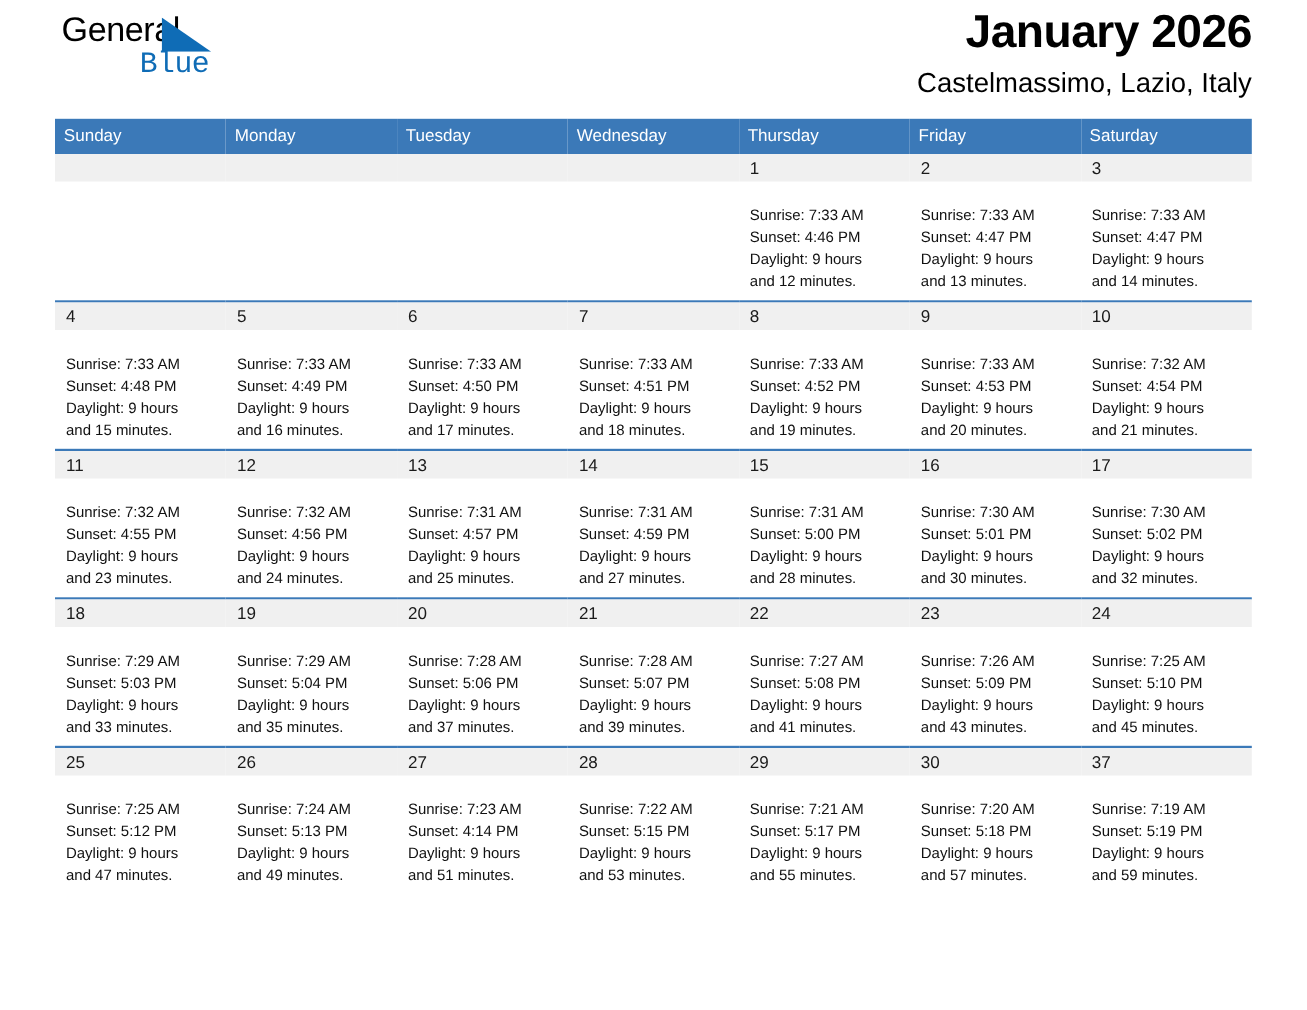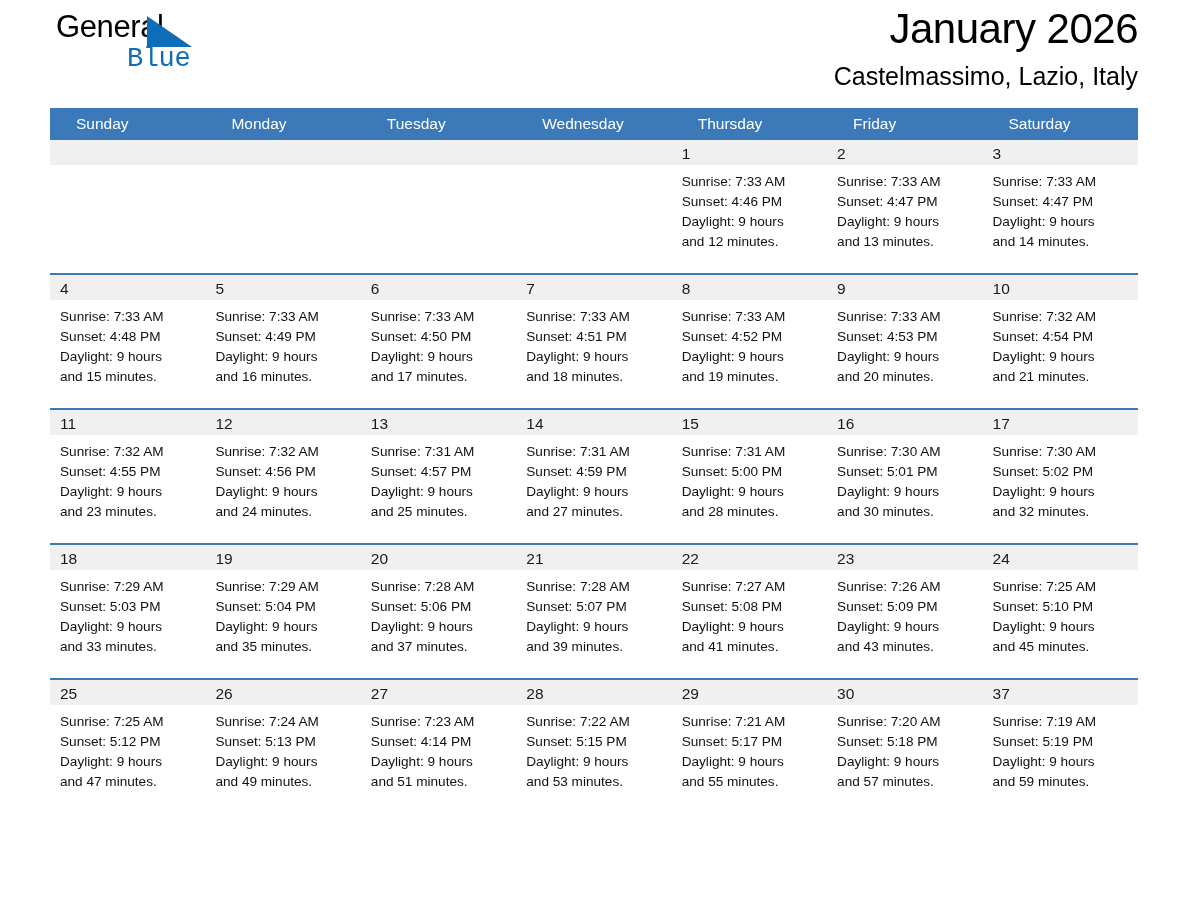--- a/index.html
+++ b/index.html
@@ -70,21 +70,21 @@
     font-family: Liberation Mono, monospace;
   }
 
   .titleblock {
     text-align: right;
     padding-top: 4px;
   }
   .cal-title {
     font-size: 42px;
     line-height: 50px;
-    font-weight: normal;
+    font-weight: bold;
     letter-spacing: -0.5px;
     color: #000000;
     margin: 0;
     font-family: "Liberation Sans", sans-serif;
   }
   .cal-location {
     font-size: 25px;
     line-height: 28px;
     margin-top: 8px;
     color: #000000;
@@ -99,21 +99,21 @@
   }
   .calendar col { width: 155.43px; }
 
   .calendar thead th {
     background: #3b79b8;
     color: #ffffff;
     font-weight: normal;
     font-size: 15.5px;
     line-height: 19px;
     text-align: left;
-    padding: 6px 0 7px 26px;
+    padding: 6px 0 7px 8px;
     height: 17px;
     border: none;
   }
 
   .calendar tbody td {
     vertical-align: top;
     padding: 0;
     border-top: 2px solid #3b79b8;
     background: #ffffff;
     height: 133px;
@@ -131,21 +131,21 @@
     background: #f0f0f0;
     height: 25px;
     box-sizing: border-box;
     padding: 3px 0 0 10px;
     font-size: 15.5px;
     line-height: 21px;
     color: #1a1a1a;
     font-family: "Liberation Sans", sans-serif;
   }
   .dayinfo {
-    padding: 7px 8px 0 10px;
+    padding: 21px 8px 0 10px;
     font-size: 13.6px;
     line-height: 20px;
     color: #111111;
     font-family: "Liberation Sans", sans-serif;
   }
   .dayinfo div { white-space: nowrap; }
   .dayinfo .daylight-wrap { white-space: normal; max-width: 122px; }
 </style>
 </head>
 <body>

